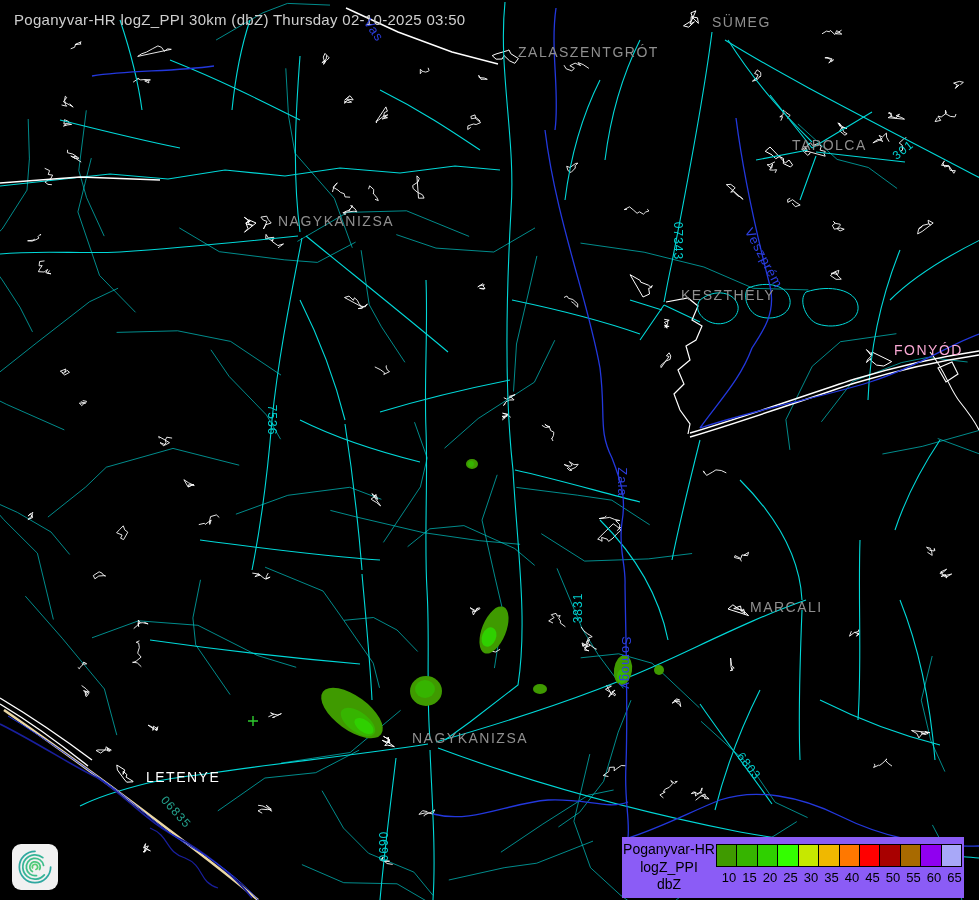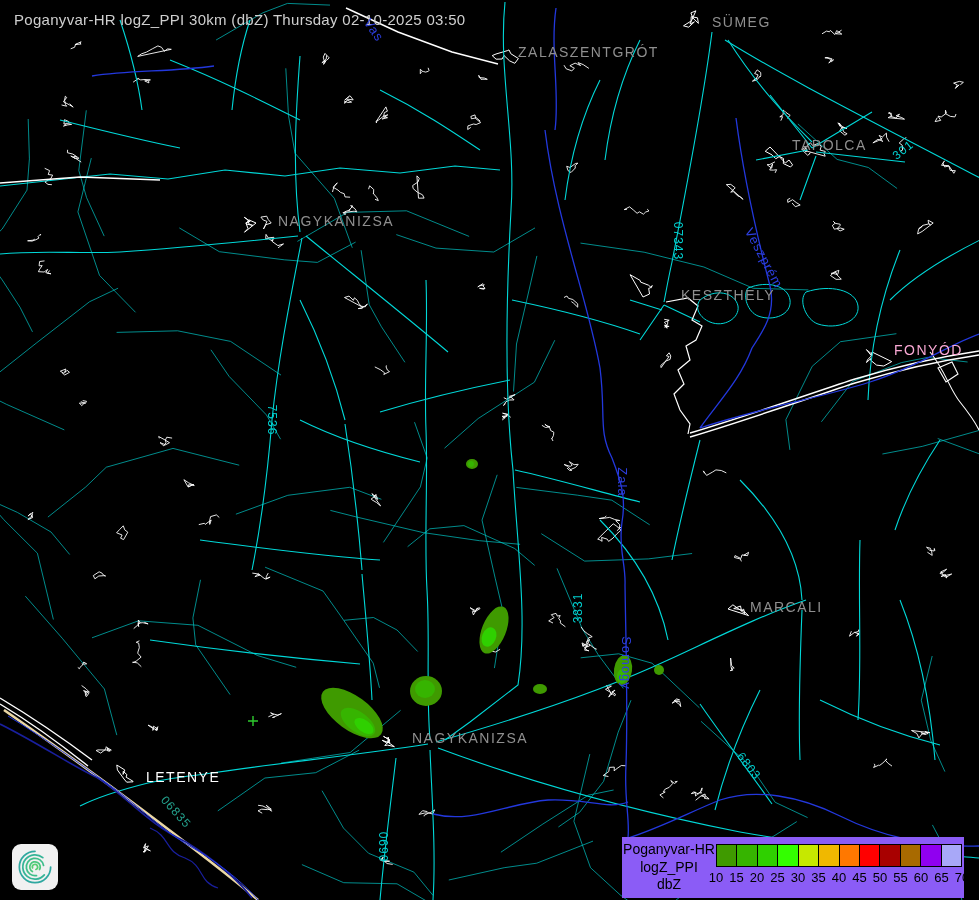--- a/index.html
+++ b/index.html
@@ -14,21 +14,21 @@
   
   #legend{position:absolute;left:622px;top:837px;width:342px;height:61px;
           background:#8b5cf6;display:flex;color:#000;}
   #legend .left{width:94px;display:flex;flex-direction:column;justify-content:center;
                 align-items:center;font-size:14px;line-height:1.25;}
   #legend .right{flex:1;position:relative;padding-top:7px;}
   #legend .bar{display:flex;height:21px;margin-right:2px;border:1px solid #000;}
   #legend .cell{flex:1;border-right:1px solid #000;}
   #legend .cell:last-child{border-right:none;}
   #legend .ticks{position:relative;height:18px;margin-right:2px;font-size:13px;}
-  #legend .tick{position:absolute;top:3px;transform:translateX(-50%);}
+  #legend .tick{position:absolute;top:3px;transform:translateX(-50%);margin-left:13px;}
   
   #logo{position:absolute;left:12px;top:844px;width:46px;height:46px;background:#f1f1f1;
         border-radius:9px;display:flex;align-items:center;justify-content:center;}
 </style>
 </head>
 <body>
 
 <div id="screen">
 
   <svg id="map-svg" width="979" height="900" viewBox="0 0 979 900">

